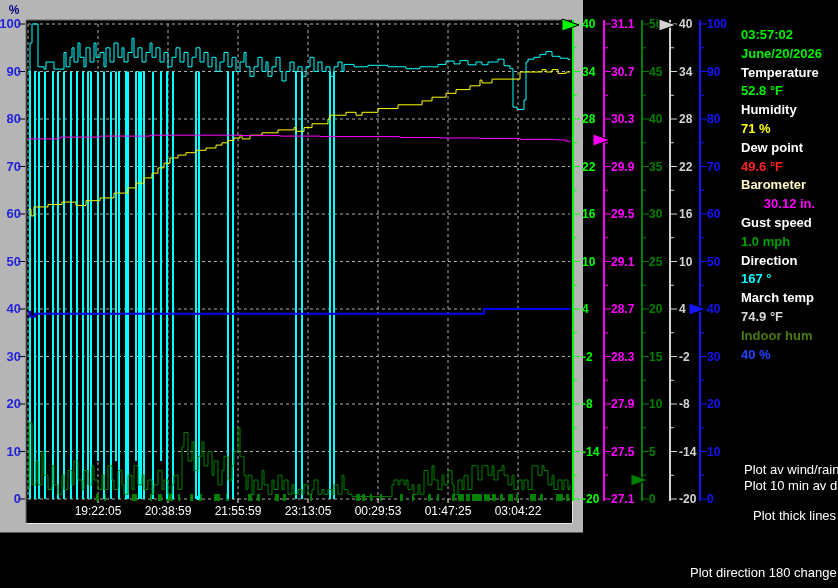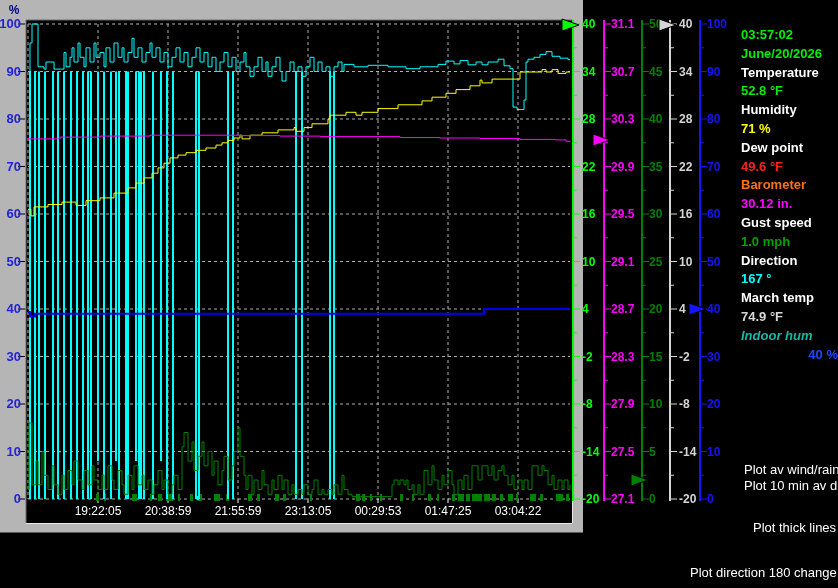--- a/index.html
+++ b/index.html
@@ -4,21 +4,21 @@
 <style>
   html,body{margin:0;padding:0;background:#000;}
   #stage{position:relative;width:838px;height:588px;background:#000;overflow:hidden;
          font-family:"Liberation Sans",sans-serif;}
   #gfx{position:absolute;left:0;top:0;}
   #info{position:absolute;left:741px;top:26px;width:97px;}
   #info .line{font:bold 13px "Liberation Sans",sans-serif;line-height:18.8px;white-space:nowrap;}
   .opt{position:absolute;color:#ffffff;font:13px "Liberation Sans",sans-serif;white-space:nowrap;}
   #opt-wind{left:744px;top:462px;}
   #opt-avdir{left:744px;top:478px;}
-  #opt-thick{left:753px;top:520px;}
+  #opt-thick{left:753px;top:508px;}
   #opt-dir180{left:690px;top:565px;}
   svg text{font-family:"Liberation Sans",sans-serif;}
 </style>
 </head>
 <body>
 
 <div id="stage">
   <svg id="gfx" width="838" height="588">
       <g>
         <rect x="0" y="0" width="583" height="533" fill="#b5b5b5"></rect>
@@ -366,28 +366,28 @@
     </svg>
   <div id="info">
       <div class="line" style="color: rgb(0, 238, 0);">03:57:02</div>
       <div class="line" style="color: rgb(0, 238, 0);">June/20/2026</div>
       <div class="line" style="color: rgb(255, 255, 255);">Temperature</div>
       <div class="line" style="color: rgb(0, 238, 0);">52.8 °F</div>
       <div class="line" style="color: rgb(255, 255, 255);">Humidity</div>
       <div class="line" style="color: rgb(255, 255, 0);">71 %</div>
       <div class="line" style="color: rgb(255, 255, 255);">Dew point</div>
       <div class="line" style="color: rgb(255, 32, 32);">49.6 °F</div>
-      <div class="line" style="color: #f97316;">Barometer</div>
-      <div class="line" style="color: rgb(255, 0, 255);">30.12 in.</div>
+      <div class="line" style="color: #fef9c3;">Barometer</div>
+      <div class="line" style="color: rgb(255, 0, 255); text-align: center;">30.12 in.</div>
       <div class="line" style="color: rgb(255, 255, 255);">Gust speed</div>
       <div class="line" style="color: rgb(0, 160, 0);">1.0 mph</div>
       <div class="line" style="color: rgb(255, 255, 255);">Direction</div>
       <div class="line" style="color: rgb(0, 255, 255);">167 °</div>
       <div class="line" style="color: rgb(255, 255, 255);">March temp</div>
       <div class="line" style="color: rgb(216, 216, 216);">74.9 °F</div>
-      <div class="line" style="color: #14b8a6; font-style: italic;">Indoor hum</div>
-      <div class="line" style="color: rgb(34, 68, 255); text-align: right;">40 %</div>
+      <div class="line" style="color: #4d7c0f;">Indoor hum</div>
+      <div class="line" style="color: rgb(34, 68, 255);">40 %</div>
     </div>
   <div class="opt" id="opt-wind">Plot av wind/rain</div>
   <div class="opt" id="opt-avdir">Plot 10 min av dir</div>
   <div class="opt" id="opt-thick">Plot thick lines</div>
   <div class="opt" id="opt-dir180">Plot direction 180 change</div>
 </div>
 
 </body></html>

